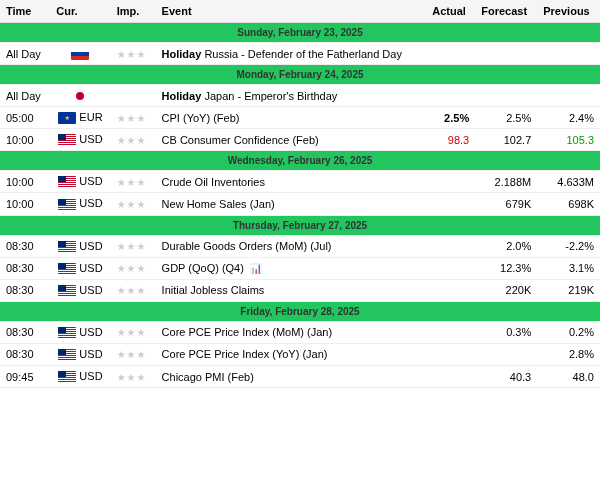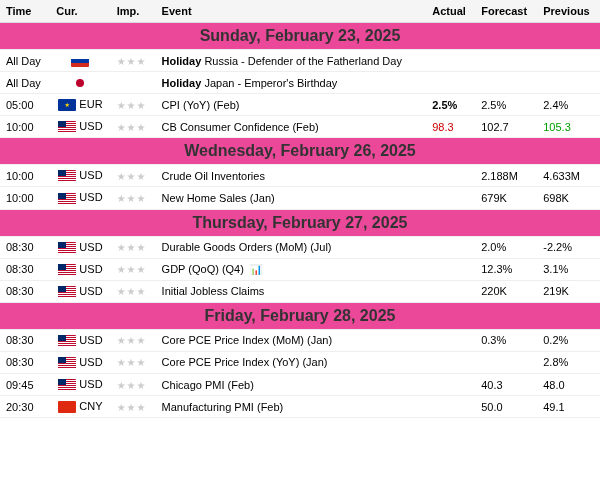--- a/index.html
+++ b/index.html
@@ -21,27 +21,27 @@
       font-size: 11px;
       border-bottom: 1px solid #ddd;
       white-space: nowrap;
     }
     td {
       padding: 4px 6px;
       border-bottom: 1px solid #eee;
       font-size: 11px;
       vertical-align: middle;
     }
-    td.right { }
+    td.right { text-align: right; }
     td.center { text-align: center; }
     tr.section-header td {
-      background: #ec4899;
+      background: #22c55e;
       text-align: center;
       font-weight: bold;
-      font-size: 16px;
+      font-size: 10px;
       padding: 4px 6px;
       color: #333;
     }
     .flag {
       display: inline-block;
       width: 18px;
       height: 12px;
       border-radius: 1px;
       vertical-align: middle;
     }
@@ -99,20 +99,23 @@
       </tr>
       <tr>
         <td>All Day</td>
         <td class="center"><span class="flag flag-ru"></span></td>
         <td><span class="stars">★★★</span></td>
         <td><strong>Holiday</strong> <span>Russia - Defender of the Fatherland Day</span></td>
         <td class="right"></td>
         <td class="right"><span></span></td>
         <td class="right"></td>
       </tr>
+      <tr class="section-header">
+        <td colspan="7">Monday, February 24, 2025</td>
+      </tr>
       <tr>
         <td>All Day</td>
         <td class="center"><span class="flag flag-jp"></span></td>
         <td><span class="stars"></span></td>
         <td><strong>Holiday</strong> <span>Japan - Emperor's Birthday</span></td>
         <td class="right"></td>
         <td class="right"><span></span></td>
         <td class="right"></td>
       </tr>
       <tr>
@@ -207,23 +210,14 @@
       </tr>
       <tr>
         <td>09:45</td>
         <td class="center"><span class="flag flag-us"></span> <span>USD</span></td>
         <td><span class="stars">★★★</span></td>
         <td><span>Chicago PMI (Feb)</span></td>
         <td class="right"></td>
         <td class="right"><span>40.3</span></td>
         <td class="right"><span class="">48.0</span></td>
       </tr>
-      <tr>
-        <td>20:30</td>
-        <td class="center"><span class="flag flag-cn"></span> <span>CNY</span></td>
-        <td><span class="stars">★★★</span></td>
-        <td><span>Manufacturing PMI (Feb)</span></td>
-        <td class="right"></td>
-        <td class="right"><span>50.0</span></td>
-        <td class="right"><span class="">49.1</span></td>
-      </tr>
     </tbody>
 </table>
 
 </body></html>

